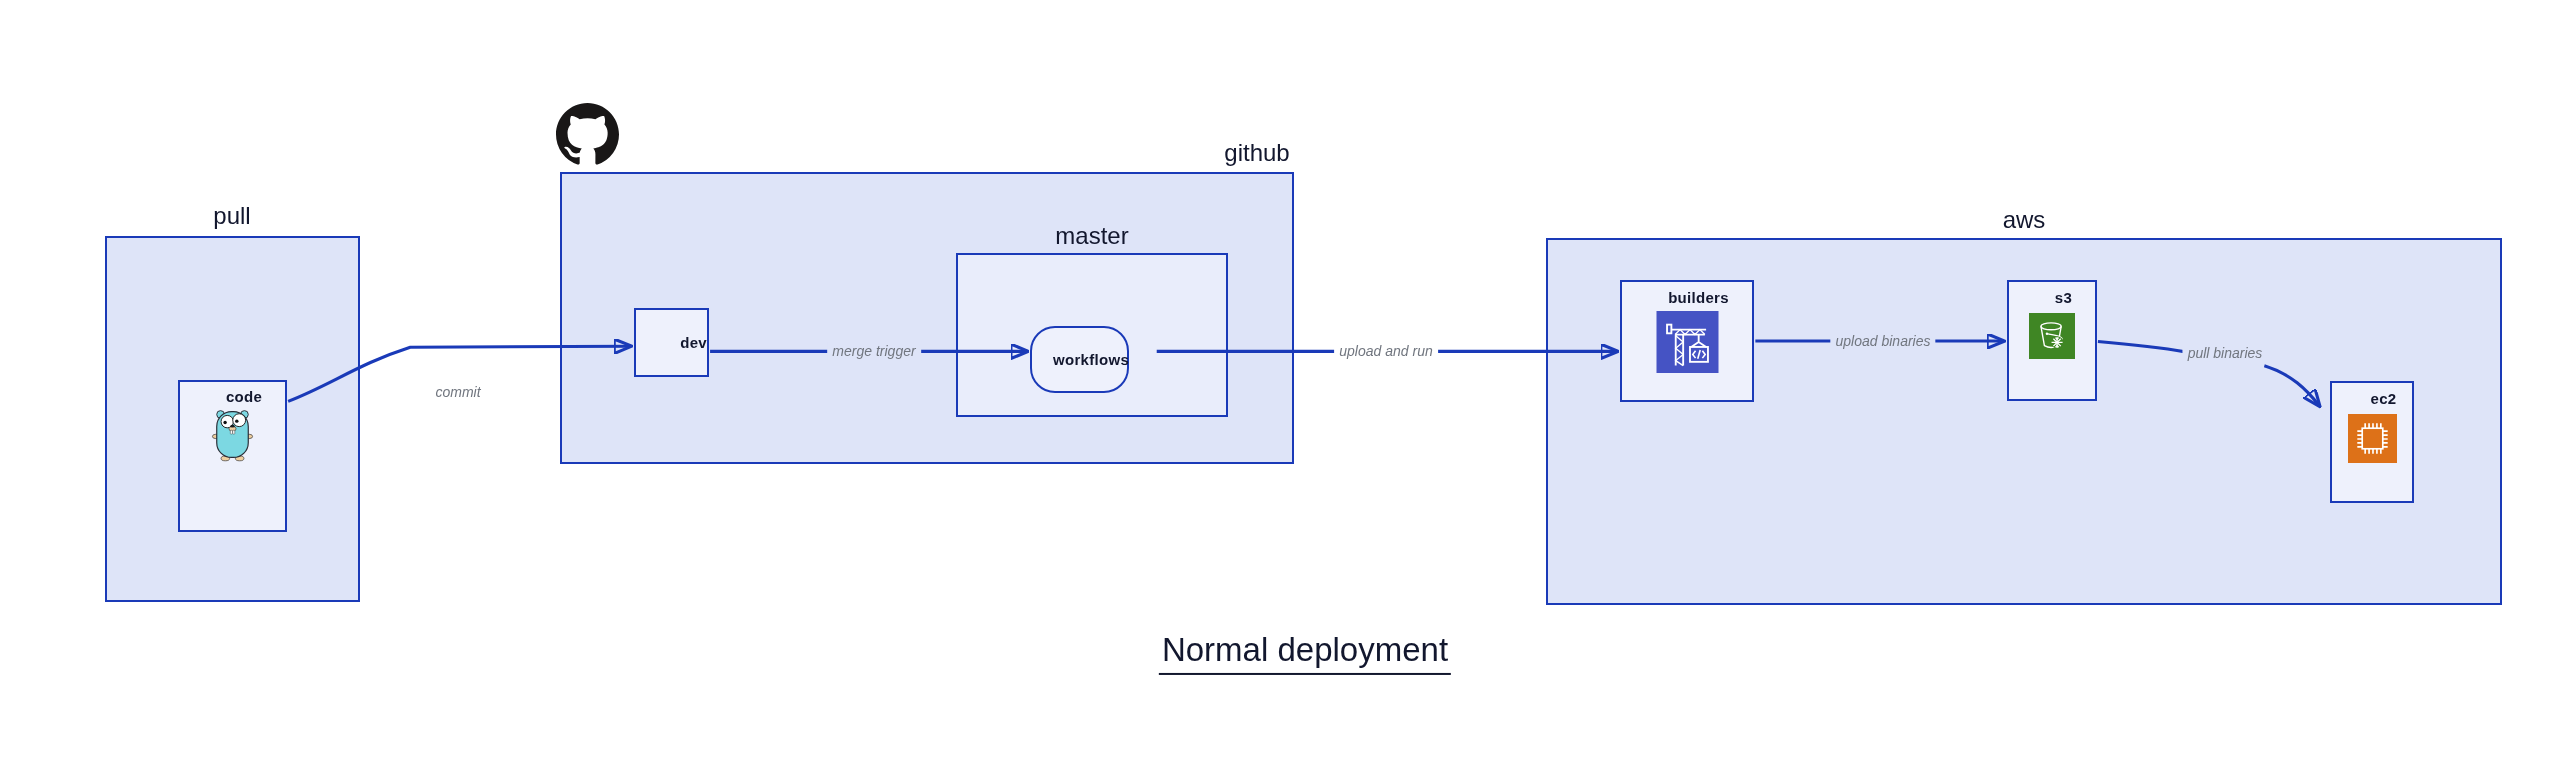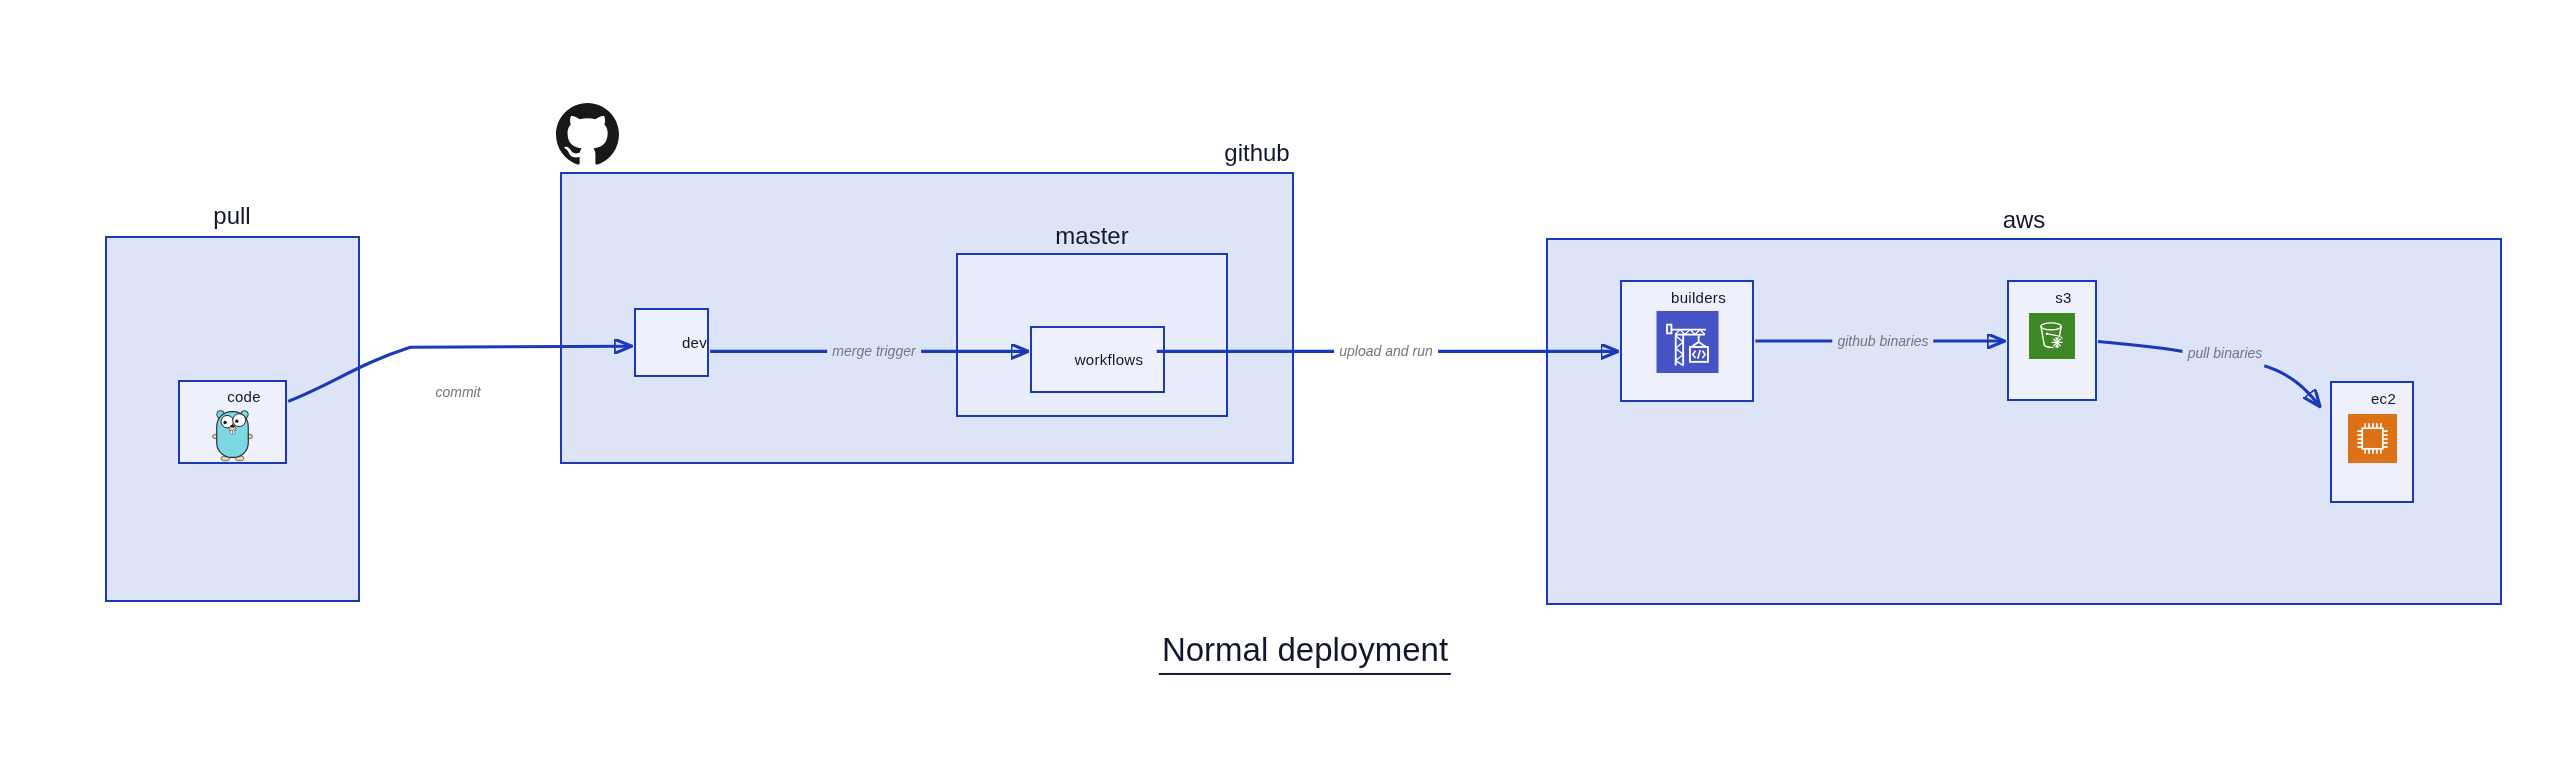--- a/index.html
+++ b/index.html
@@ -19,30 +19,30 @@
   }
   .gbox.master{background:var(--master-fill,#e9edfb);z-index:2;}
   .lbox{
     position:absolute;box-sizing:border-box;
     border:2.1px solid var(--accent,#1a3ab8);
     background:var(--leaf-fill,#eef1fc);
     display:flex;flex-direction:column;align-items:center;
     z-index:3;
   }
   .leaf-label{
-    font-weight:normal;font-size:15px;line-height:1;
+    font-weight:bold;font-size:15px;line-height:1;
     color:var(--text-dark,#12172e);letter-spacing:0.3px;padding-left:23px;
   }
   .centered{justify-content:center;}
   .box-local    {left:105px;  top:236px; width:255px;  height:366px;}
-  .box-code     {left:178px;  top:380px; width:109px;  height:84px; padding-top:7.2px; gap:3.1px;}
+  .box-code     {left:178px;  top:380px; width:109px;  height:152px; padding-top:7.2px; gap:3.1px;}
   .box-github   {left:560px; top:172px; width:734px; height:292px;}
   .box-dev      {left:634px; top:308px; width:75px;  height:69px;align-items:flex-end;}
   .box-master   {left:956px; top:253px; width:272px;  height:164px;}
-  .box-workflows{left:1030px; top:326px; width:135px;  height:67px;}
+  .box-workflows{left:1030px; top:326px; width:99px;  height:67px;border-radius:25px;}
   .box-aws      {left:1546px; top:238px; width:956px; height:367px;}
   .box-builders {left:1620px; top:280px; width:134px;  height:122px; padding-top:8.2px; gap:6.2px;}
   .box-s3       {left:2007px; top:280px; width:90px;  height:121px; padding-top:8.2px; gap:8.2px;align-items:center;}
   .box-ec2      {left:2330px; top:381px; width:84px;  height:122px; padding-top:8.2px; gap:8.2px;}
   
   .glabel{
     position:absolute;transform:translate(-50%,-50%);
     font-size:24px;color:var(--text-dark,#12172e);
     white-space:nowrap;z-index:4;
   }
@@ -196,19 +196,19 @@
     <path d="M1378 682 L1994 682" marker-end="url(#ah)"></path>
     <path d="M2245 682 L3139 682" marker-end="url(#ah)"></path>
     <path d="M3407 662 L3889 662" marker-end="url(#ah)"></path>
     <path d="M4072 663 C4140 669 4200 676 4242 683"></path>
     <path d="M4395 710 C4447 726 4477 756 4502 788" marker-end="url(#ah)"></path>
   </svg>
 
   <span class="elabel on-white lbl-commit">commit</span>
   <span class="elabel on-fill  lbl-merge-trigger">merge trigger</span>
   <span class="elabel on-white lbl-upload-and-run">upload and run</span>
-  <span class="elabel on-fill  lbl-upload-binaries">github binaries</span>
+  <span class="elabel on-fill  lbl-upload-binaries">upload binaries</span>
   <span class="elabel on-fill  lbl-pull-binaries">pull binaries</span>
 
   <div class="title">Normal deployment</div>
 
 </div>
 
 
 </body></html>

